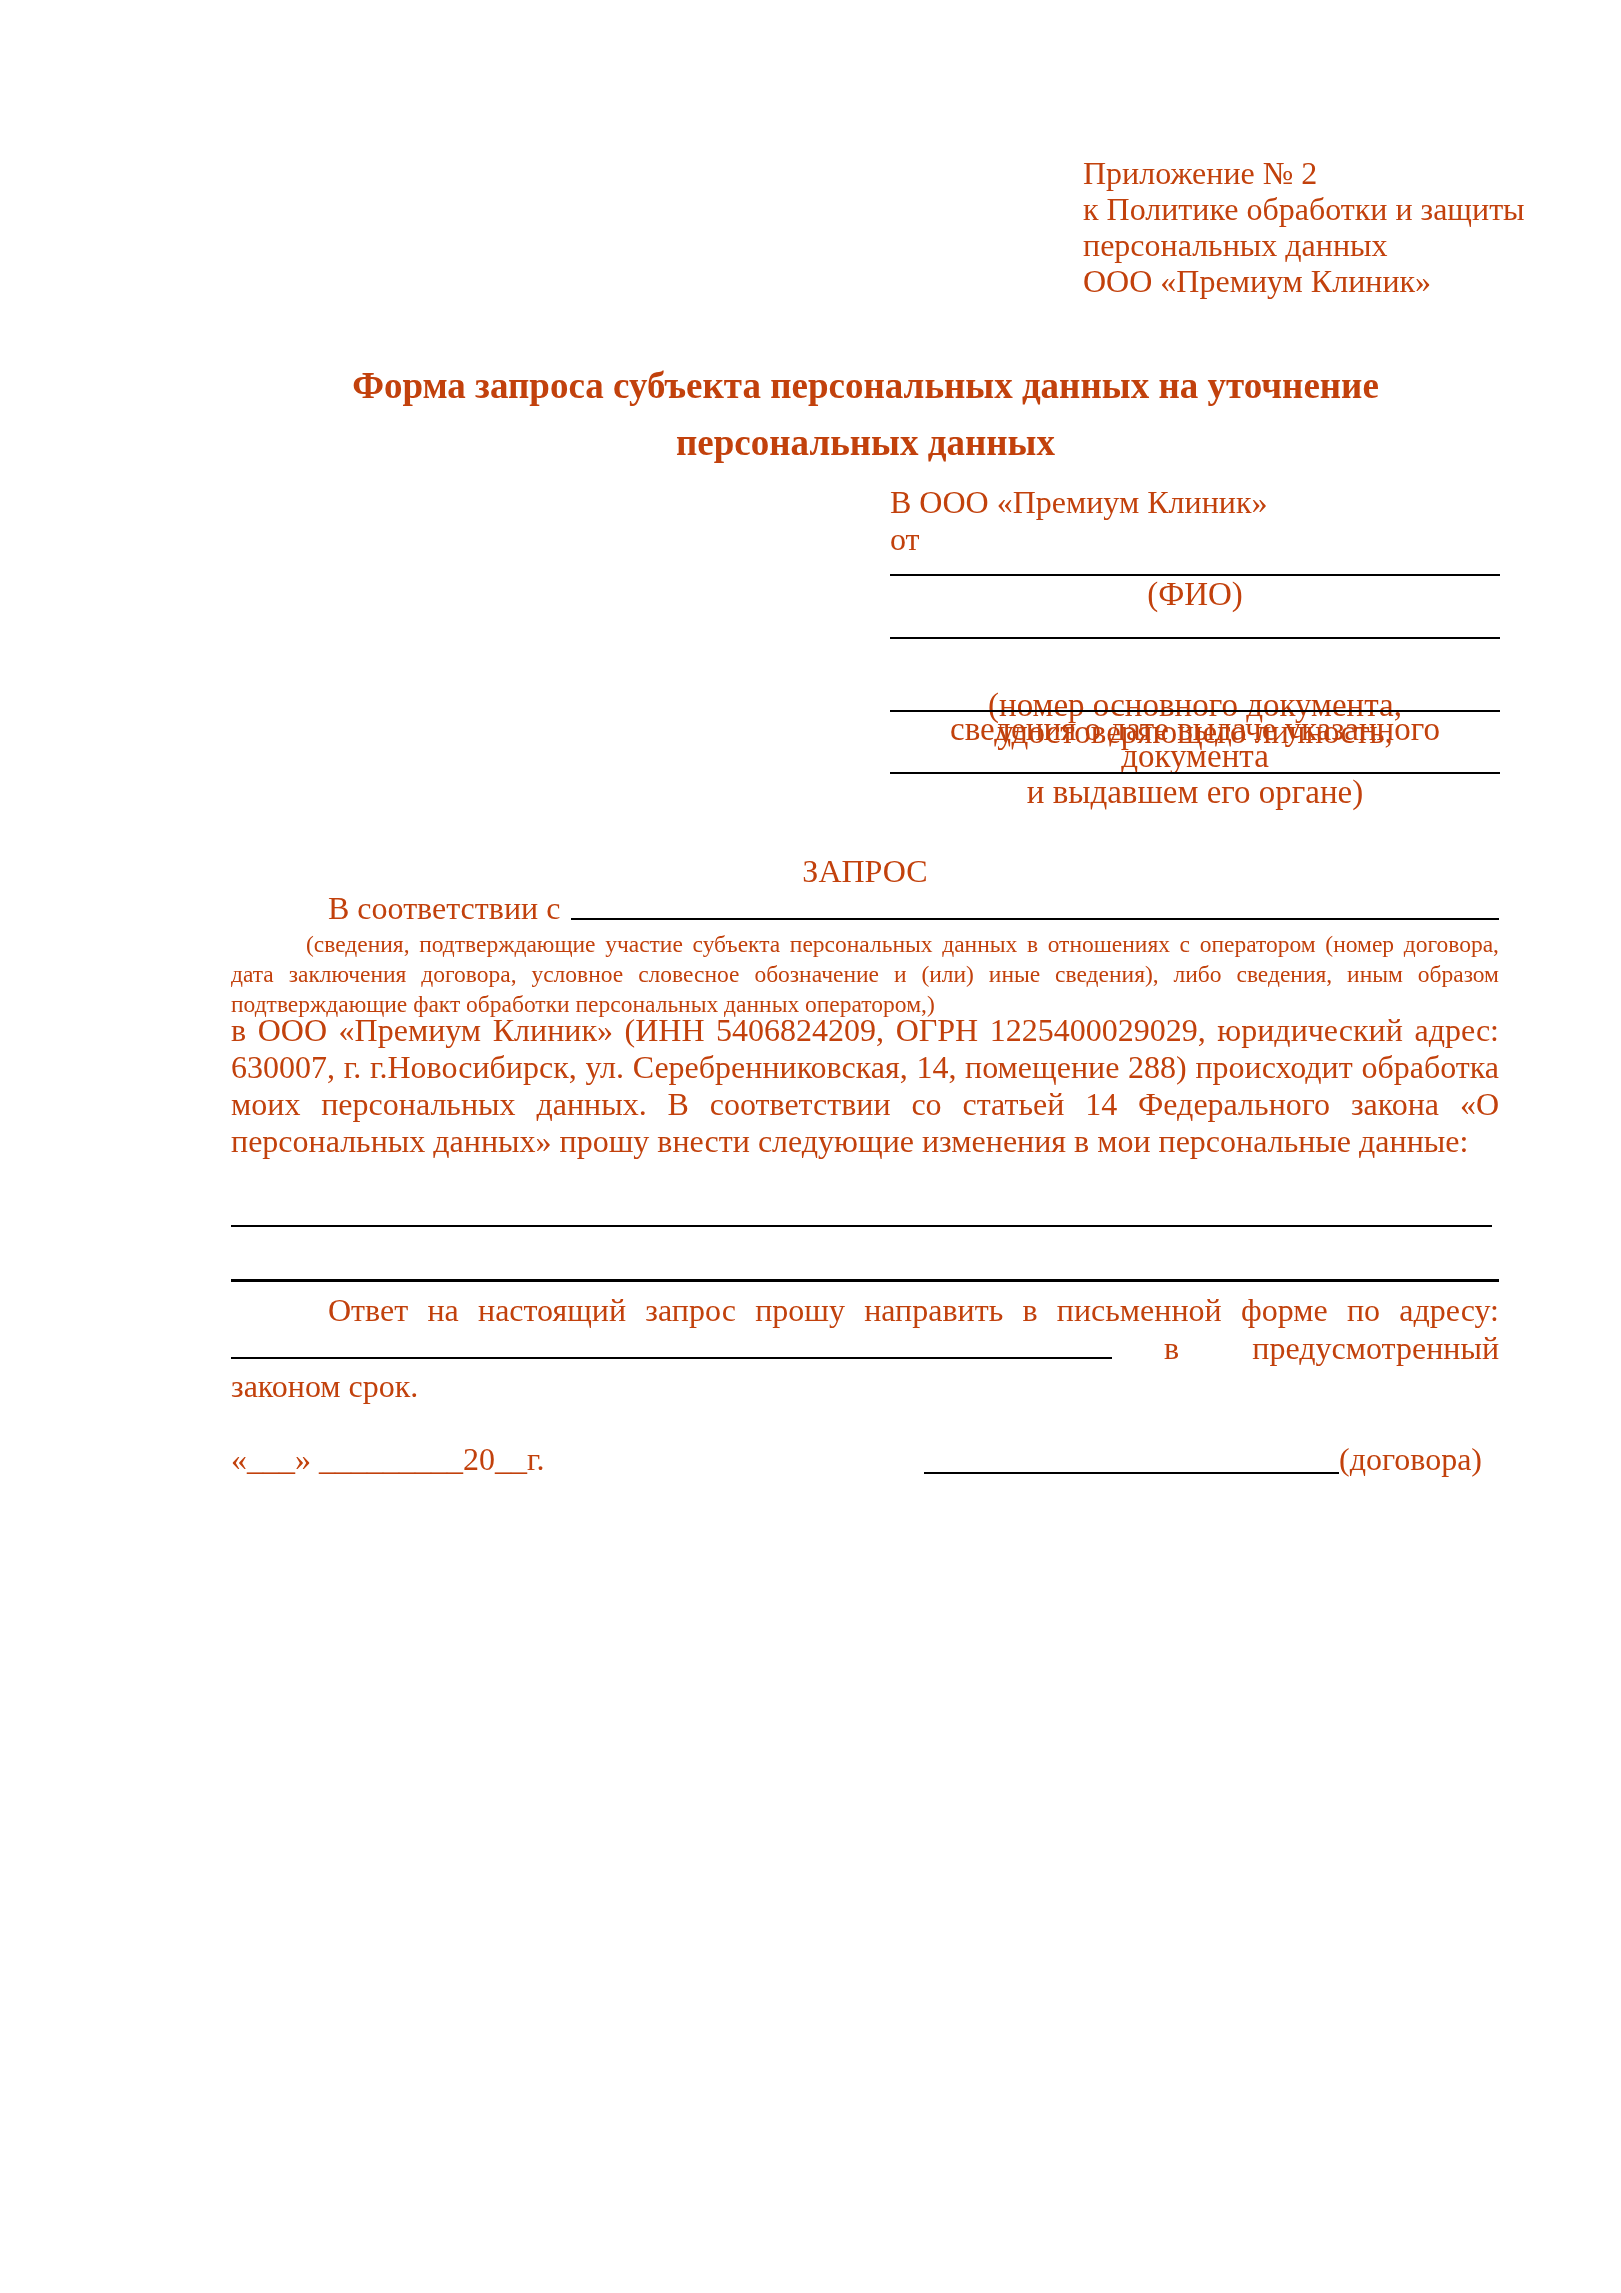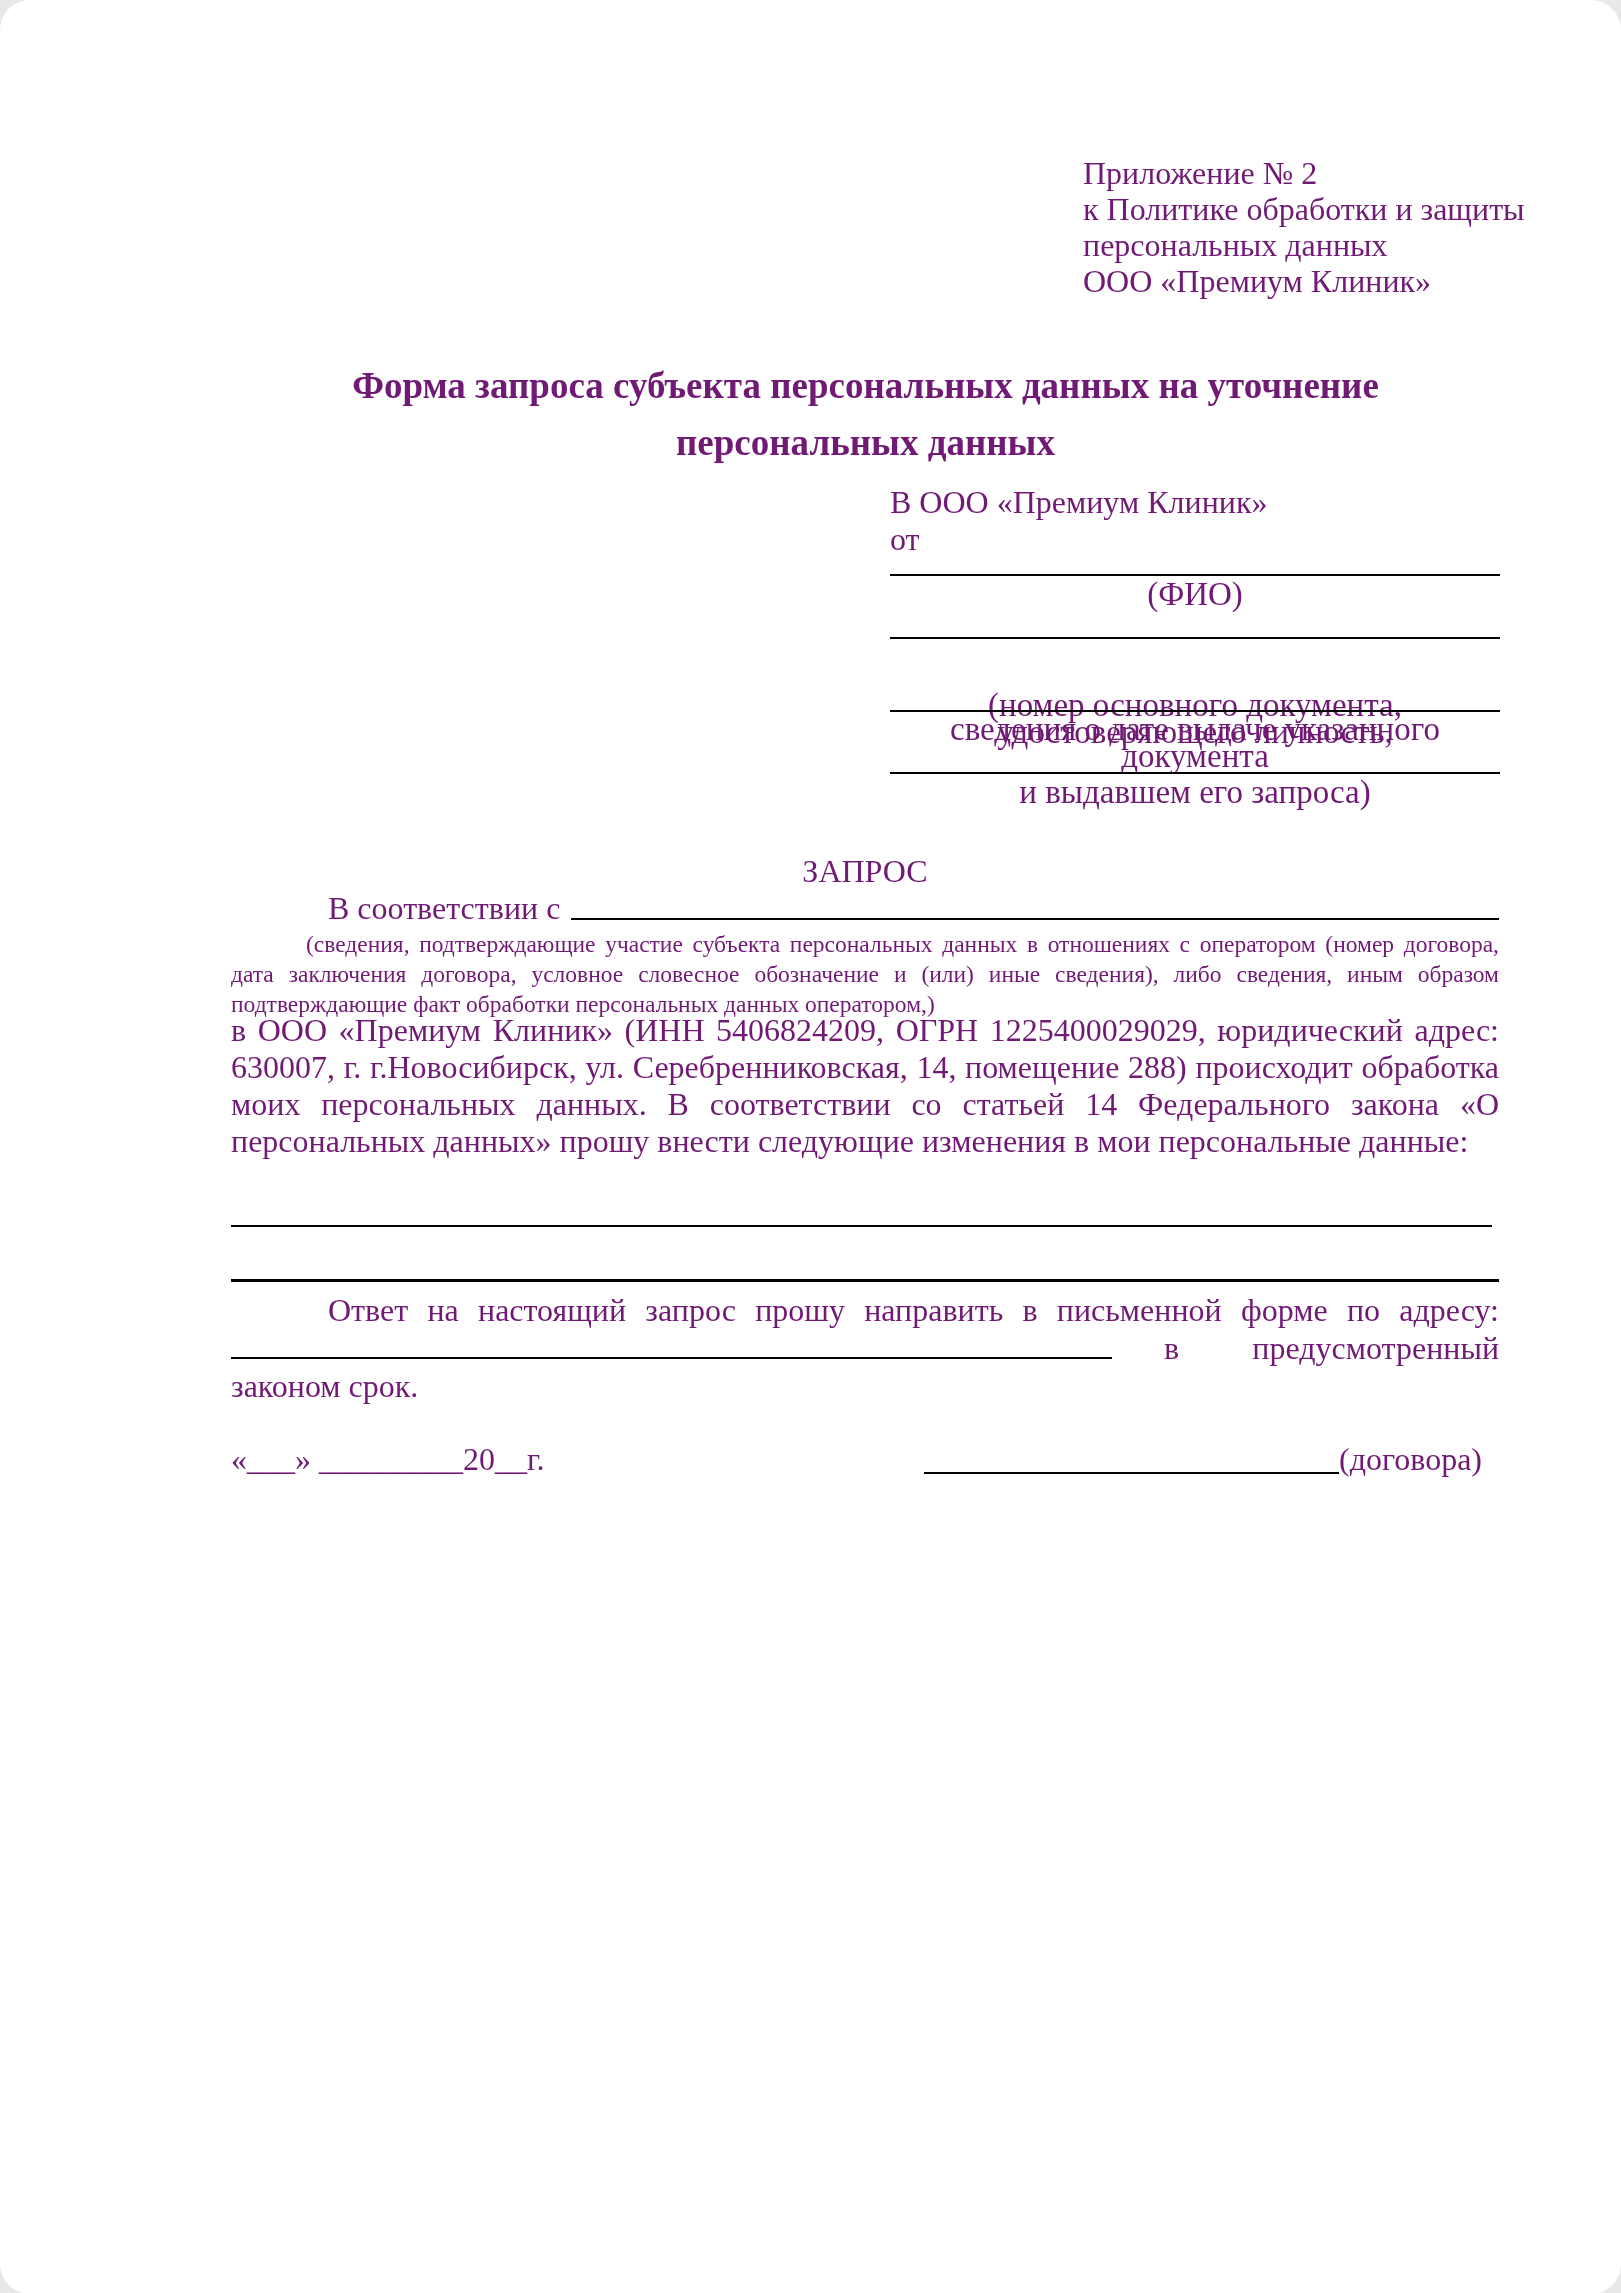--- a/index.html
+++ b/index.html
@@ -1,25 +1,24 @@
 <!DOCTYPE html>
 <html lang="ru"><head>
 <meta charset="utf-8">
 <style>
   html,body { margin:0; padding:0; background:#e8e8e8; }
   .page {
     position:relative;
     width:1621px; height:2294px;
     margin:0 auto;
     background:#ffffff;
-    color:#701a75;
+    color:#c2410c;
     font-family:"Liberation Serif","DejaVu Serif",serif;
     font-size:32px;
     line-height:37px;
-    border-radius:30px;
   }
   .abs { position:absolute; }
 
   .header-note { left:1083px; top:155px; line-height:36px; }
 
   .title {
     left:258px; top:357px; width:1215px;
     margin:0; text-align:center;
     font-size:37px; font-weight:bold; line-height:57px;
   }
@@ -79,21 +78,21 @@
   <div class="fill-line" style="left:890px; top:574px; width:610px;"></div>
   <div class="fill-caption" style="top:581px;">(ФИО)</div>
 
   <div class="fill-line" style="left:890px; top:637px; width:610px;"></div>
   <div class="fill-caption" style="top:644px;margin-top:48px;">(номер основного документа, удостоверяющего личность,</div>
 
   <div class="fill-line" style="left:890px; top:710px; width:610px;"></div>
   <div class="fill-caption" style="top:716px;">сведения о дате выдаче указанного документа</div>
 
   <div class="fill-line" style="left:890px; top:772px; width:610px;"></div>
-  <div class="fill-caption" style="top:779px;">и выдавшем его запроса)</div>
+  <div class="fill-caption" style="top:779px;">и выдавшем его органе)</div>
 
   <div class="abs request-heading">ЗАПРОС</div>
 
   <div class="abs accordance-label">В соответствии с</div>
   <div class="fill-line" style="left:571px; top:918px; width:928px;"></div>
 
   <div class="abs basis-footnote">(сведения, подтверждающие участие субъекта персональных данных в отношениях с оператором (номер договора, дата заключения договора, условное словесное обозначение и (или) иные сведения), либо сведения, иным образом подтверждающие факт обработки персональных данных оператором,)</div>
 
   <div class="abs body-paragraph">в ООО «Премиум Клиник» (ИНН 5406824209, ОГРН 1225400029029, юридический адрес: 630007, г. г.Новосибирск, ул. Серебренниковская, 14, помещение 288) происходит обработка моих персональных данных. В соответствии со статьей 14 Федерального закона «О персональных данных» прошу внести следующие изменения в мои персональные данные:</div>
 

